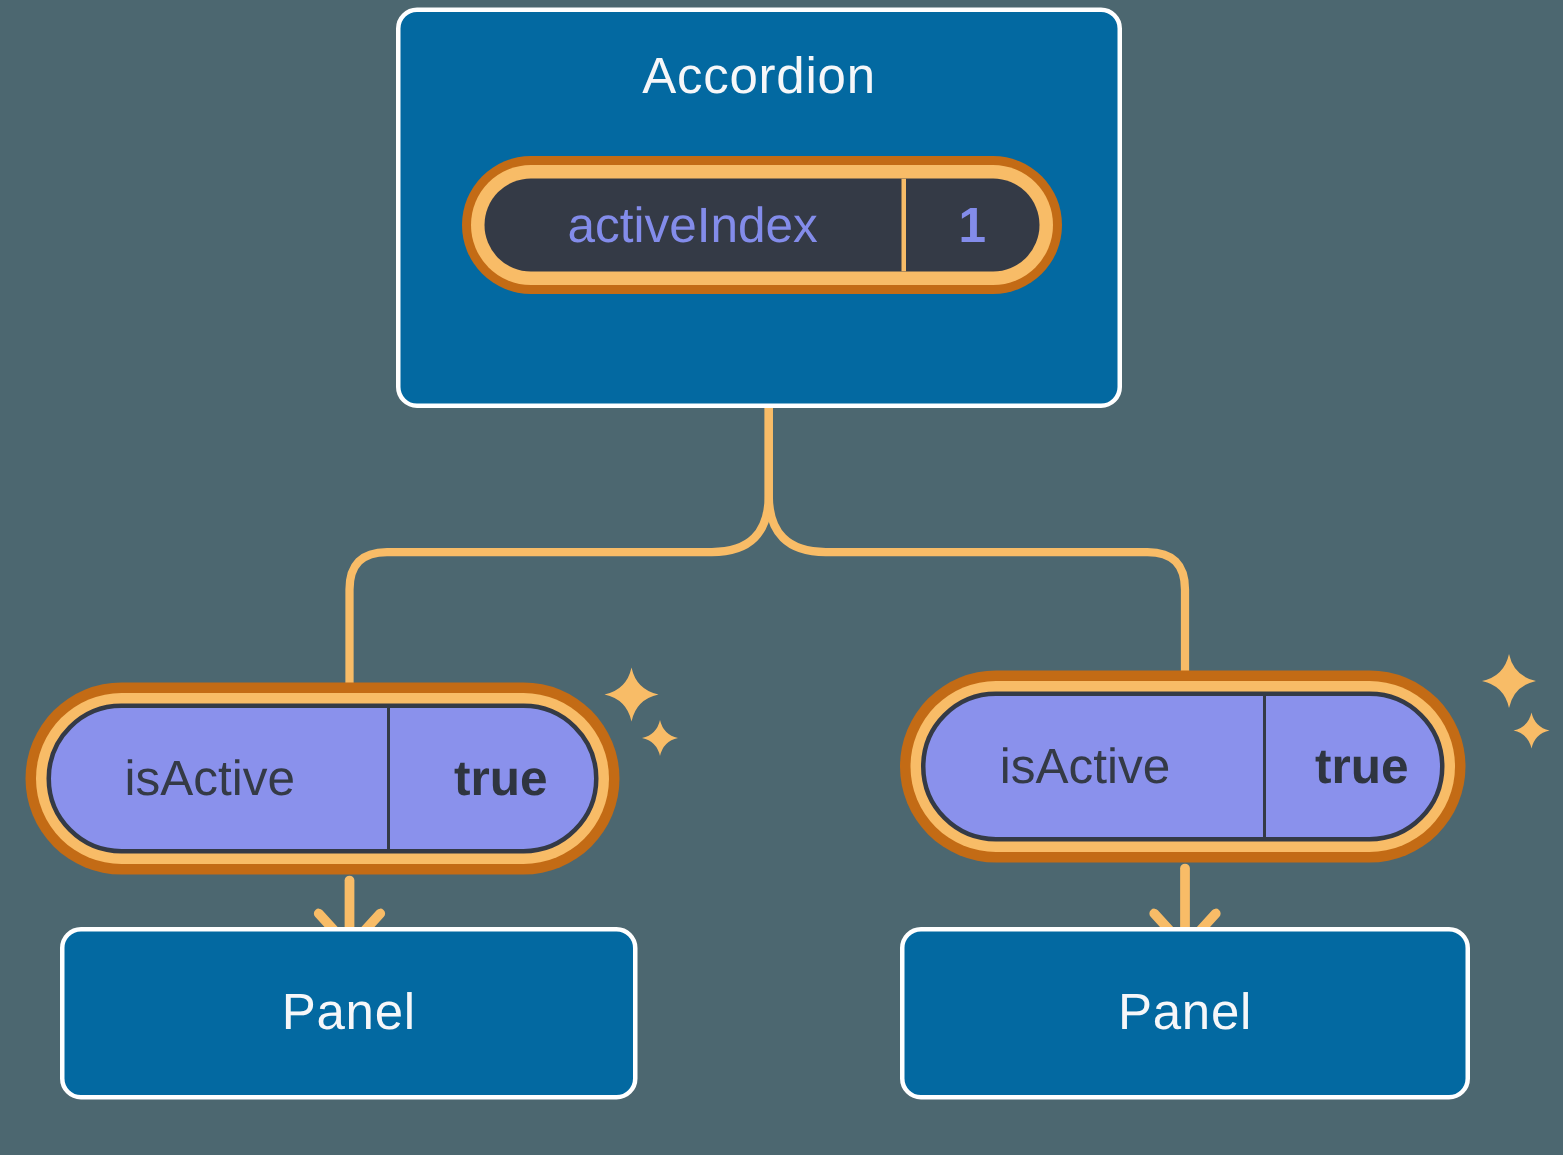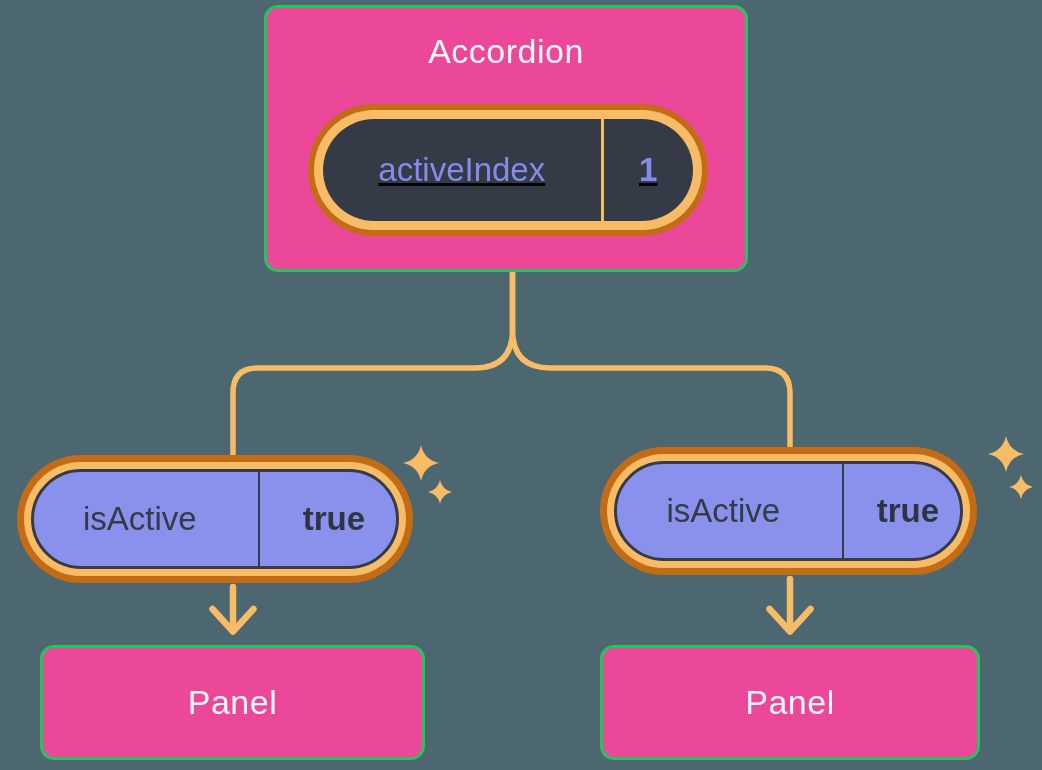--- a/index.html
+++ b/index.html
@@ -6,24 +6,24 @@
   .canvas{
     position:relative;width:1042px;height:770px;overflow:hidden;
     background:#4C6770;
     font-family:"Liberation Sans", sans-serif;
   }
   svg.overlay{position:absolute;left:0;top:0;width:1042px;height:770px;}
 
   
   .dark-box{
     position:absolute;box-sizing:border-box;
-    background:#ec4899;border:3px solid #22c55e;border-radius:14px;
+    background:#0369a1;border:3px solid #ffffff;border-radius:14px;
   }
   .accordion-box{left:264px;top:5px;width:484px;height:267px;}
-  .panel-box{top:645px;height:115px;display:flex;align-items:center;justify-content:center;}
+  .panel-box{top:618px;height:115px;display:flex;align-items:center;justify-content:center;}
   .panel-left{left:40px;width:385px;}
   .panel-right{left:600px;width:380px;}
   .box-title{
     color:#F6F7F9;font-size:34px;font-weight:500;letter-spacing:.5px;
     text-align:center;margin-top:24px;
   }
   .panel-label{color:#F6F7F9;font-size:34px;font-weight:500;letter-spacing:.5px;}
 
   
   .pill-outer{
@@ -31,21 +31,21 @@
     background:#C36B15;padding:6px;
   }
   .pill-mid{height:100%;border-radius:999px;background:#F8BC67;padding:9px;box-sizing:border-box;}
   .pill-core{
     height:100%;border-radius:999px;display:flex;align-items:stretch;
     box-sizing:border-box;overflow:hidden;
   }
   .pill-cell{display:flex;align-items:center;justify-content:center;}
 
   
-  .state-pill{left:41px;top:96px;width:400px;height:132px;text-decoration:underline;}
+  .state-pill{left:41px;top:96px;width:400px;height:92px;}
   .state-pill .pill-core{background:#343A46;}
   .state-pill .pill-cell-label{flex:0 0 75%;color:#838CEA;font-size:33px;}
   .state-pill .pill-divider{width:3px;background:#F8BC67;}
   .state-pill .pill-cell-value{flex:1;color:#838CEA;font-size:33px;font-weight:bold;}
 
   
   .prop-pill .pill-mid{padding:7px;}
   .prop-pill{padding:7px;}
   .prop-pill .pill-core{background:#8A91EC;border:3px solid #343A46;gap:12px;}
   .prop-pill .pill-cell-label{color:#343A46;font-size:33px;}

